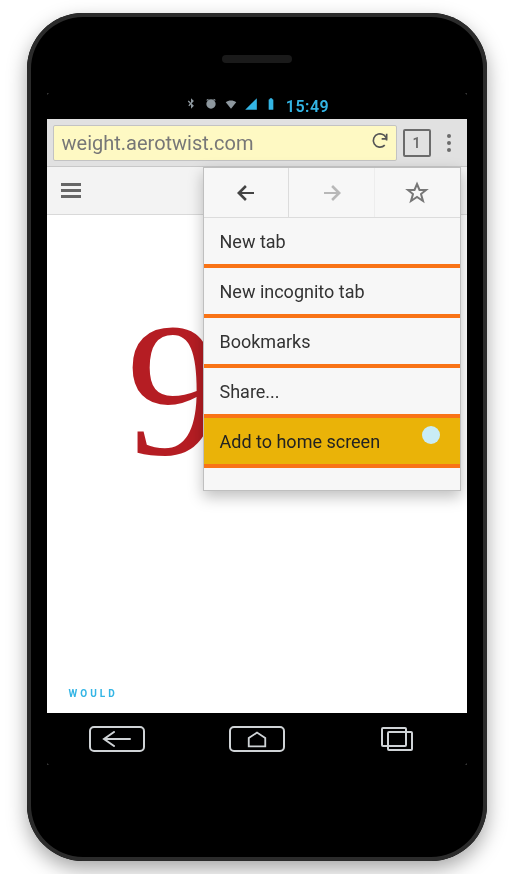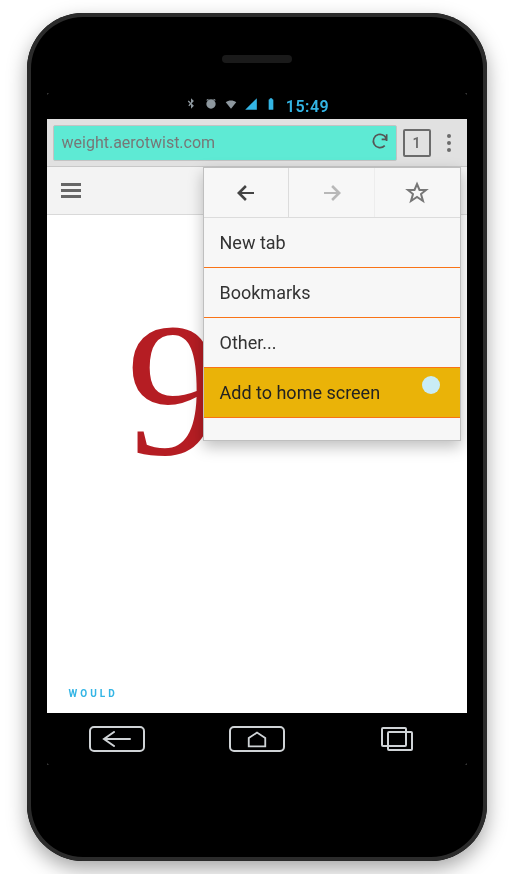--- a/index.html
+++ b/index.html
@@ -17,21 +17,21 @@
 
   
   .statusbar { height: 26px; background: #000; color: #bfc6cc; display: flex; align-items: center; justify-content: center; font-size: 15px; padding: 0 6px; gap: 6px; }
   .statusbar .battery { color: #33b5e5; font-weight: 600; }
   .statusbar .time { color: #33b5e5; font-weight: 600; font-size: 16px; letter-spacing: 0.5px; padding-left: 2px; }
   .statusbar svg { width: 14px; height: 14px; fill: #8e989f; }
   .statusbar .blue svg { fill: #33b5e5; }
 
   
   .urlbar { height: 48px; background: #e1e1e1; display: flex; align-items: center; padding: 4px 6px; gap: 6px; border-bottom: 1px solid #c8c8c8; }
-  .url-input { flex: 1; height: 36px; background: #5eead4; border: 1px solid #c3c3c3; border-radius: 2px; display: flex; align-items: center; padding: 0 8px; color: #777; font-size: 16px; position: relative; }
+  .url-input { flex: 1; height: 36px; background: #fef9c3; border: 1px solid #c3c3c3; border-radius: 2px; display: flex; align-items: center; padding: 0 8px; color: #777; font-size: 20px; position: relative; }
   .reload { position: absolute; right: 6px; top: 50%; transform: translateY(-50%); }
   .tabs-btn { width: 28px; height: 28px; border: 2px solid #6b6b6b; border-radius: 2px; display: flex; align-items: center; justify-content: center; color: #6b6b6b; font-weight: 600; font-size: 14px; }
   .kebab { width: 24px; display: flex; flex-direction: column; align-items: center; gap: 3px; }
   .kebab span { width: 4px; height: 4px; background: #6b6b6b; border-radius: 50%; }
 
   
   .page { position: absolute; top: 74px; left: 0; right: 0; bottom: 26px; background: #f3f3f3; }
   .page-header { height: 48px; border-bottom: 1px solid #d9d9d9; display: flex; align-items: center; padding: 0 14px; }
   .ham { display: flex; flex-direction: column; gap: 3px; }
   .ham span { width: 20px; height: 3px; background: #666; }
@@ -40,21 +40,21 @@
   .would { position: absolute; left: 22px; bottom: 40px; color: #33b5e5; font-size: 10px; letter-spacing: 3px; font-weight: 700; }
 
   
   .menu {
     position: absolute; top: 74px; right: 6px; width: 258px; background: #f7f7f7;
     border: 1px solid #bfbfbf; box-shadow: 0 6px 14px rgba(0,0,0,0.25);
   }
   .menu-top { display: flex; height: 50px; border-bottom: 1px solid #dcdcdc; }
   .menu-top > div { flex: 1; display: flex; align-items: center; justify-content: center; border-right: 1px solid #dcdcdc; }
   .menu-top > div:last-child { border-right: none; }
-  .menu-item { height: 50px; display: flex; align-items: center; padding: 0 16px; font-size: 18px; color: #333; border-bottom: 1px solid #f97316; position: relative; }
+  .menu-item { height: 50px; display: flex; align-items: center; padding: 0 16px; font-size: 18px; color: #333; border-bottom: 4px solid #f97316; position: relative; }
   .menu-item.highlight { background: #eab308; color: #222; }
   .touch-dot { position: absolute; right: 20px; top: 8px; width: 18px; height: 18px; background: #c9ecf6; border-radius: 50%; }
   .menu-item.cut { height: 22px; color: #aaa; font-size: 18px; overflow: hidden; border-bottom: none; align-items: flex-start; padding-top: 0; }
 
   
   .navbar { position: absolute; left: 0; right: 0; bottom: 0; height: 52px; background: #000; display: flex; align-items: center; justify-content: space-around; }
   .navbtn { width: 56px; height: 26px; border: 2px solid #cfd3d6; border-radius: 5px; display: flex; align-items: center; justify-content: center; }
   .navbtn.back svg { width: 30px; height: 16px; }
   .navbtn.home svg { width: 22px; height: 18px; }
   .navbtn.recent { position: relative; border: none; }
@@ -139,24 +139,27 @@
           <svg width="24" height="24" viewBox="0 0 24 24" fill="none" stroke="#777" stroke-width="2">
               <path d="M12 3l2.5 6H21l-5 4 2 7-6-4-6 4 2-7-5-4h6.5L12 3z"></path>
             </svg>
         </div>
       </div>
       <div id="menu-items">
           <div class="menu-item">
             <span>New tab</span>
           </div>
           <div class="menu-item">
+            <span>New incognito tab</span>
+          </div>
+          <div class="menu-item">
             <span>Bookmarks</span>
           </div>
           <div class="menu-item">
-            <span>Other...</span>
+            <span>Share...</span>
           </div>
           <div class="menu-item highlight">
             <span>Add to home screen</span>
             <div class="touch-dot"></div>
           </div>
           <div class="menu-item cut"></div>
         </div>
     </div>
 
     <div class="navbar">

